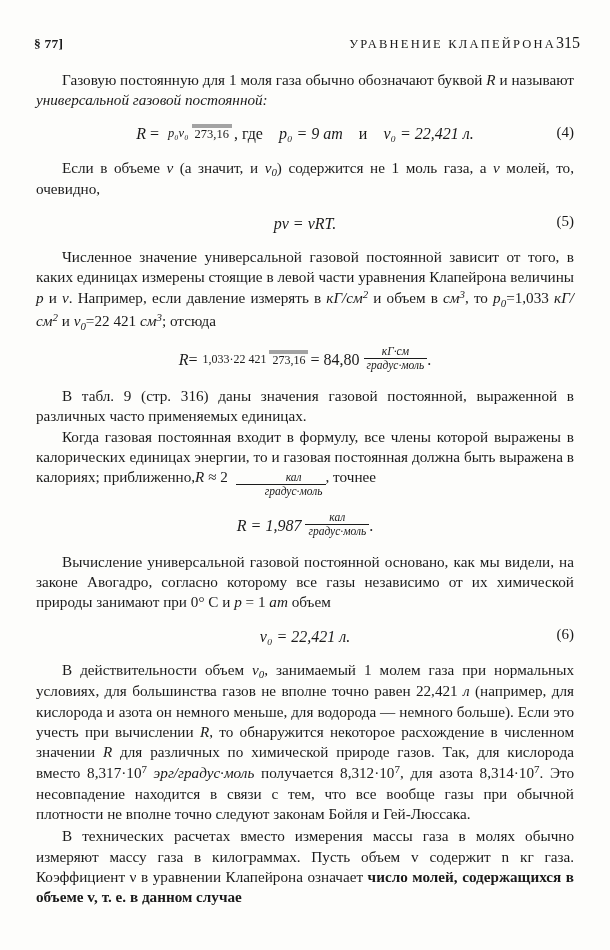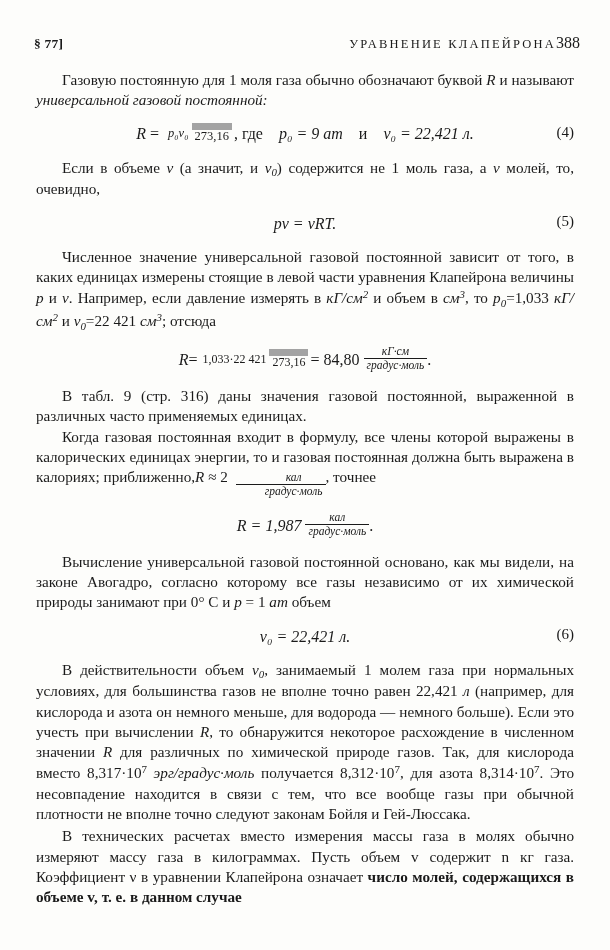--- a/index.html
+++ b/index.html
@@ -101,21 +101,21 @@
   }
   .frac .num {
     font-size: 12.5px;
     line-height: 1.05;
     padding: 0 3px;
   }
   .frac .den {
     font-size: 12.5px;
     line-height: 1.1;
     padding: 0 3px;
-    border-top: 7px solid #a3a3a3;
+    border-top: 4px solid #a3a3a3;
   }
   .frac.big .num, .frac.big .den {
     font-size: 12px;
   }
   .sub {
     font-size: 0.72em;
     vertical-align: -0.28em;
   }
   .sup {
     font-size: 0.72em;
@@ -145,21 +145,21 @@
   }
 </style>
 </head>
 <body>
 
 <div class="page">
 
   <div class="header">
     <span class="header-left">§ 77]</span>
     <span class="header-center">УРАВНЕНИЕ КЛАПЕЙРОНА</span>
-    <span class="header-right">388</span>
+    <span class="header-right">315</span>
   </div>
 
   <div class="body-text">
 
     <p><span>Газовую постоянную для 1 моля газа обычно обозначают буквой </span><span class="it">R</span><span> и называют </span><span class="it">универсальной газовой постоянной:</span></p>
 
     <div class="formula-row">
       <span class="formula">
         <span class="math-i">R</span>&nbsp;=&nbsp;<span class="frac">
             <span class="num math-i">p₀v₀</span>

